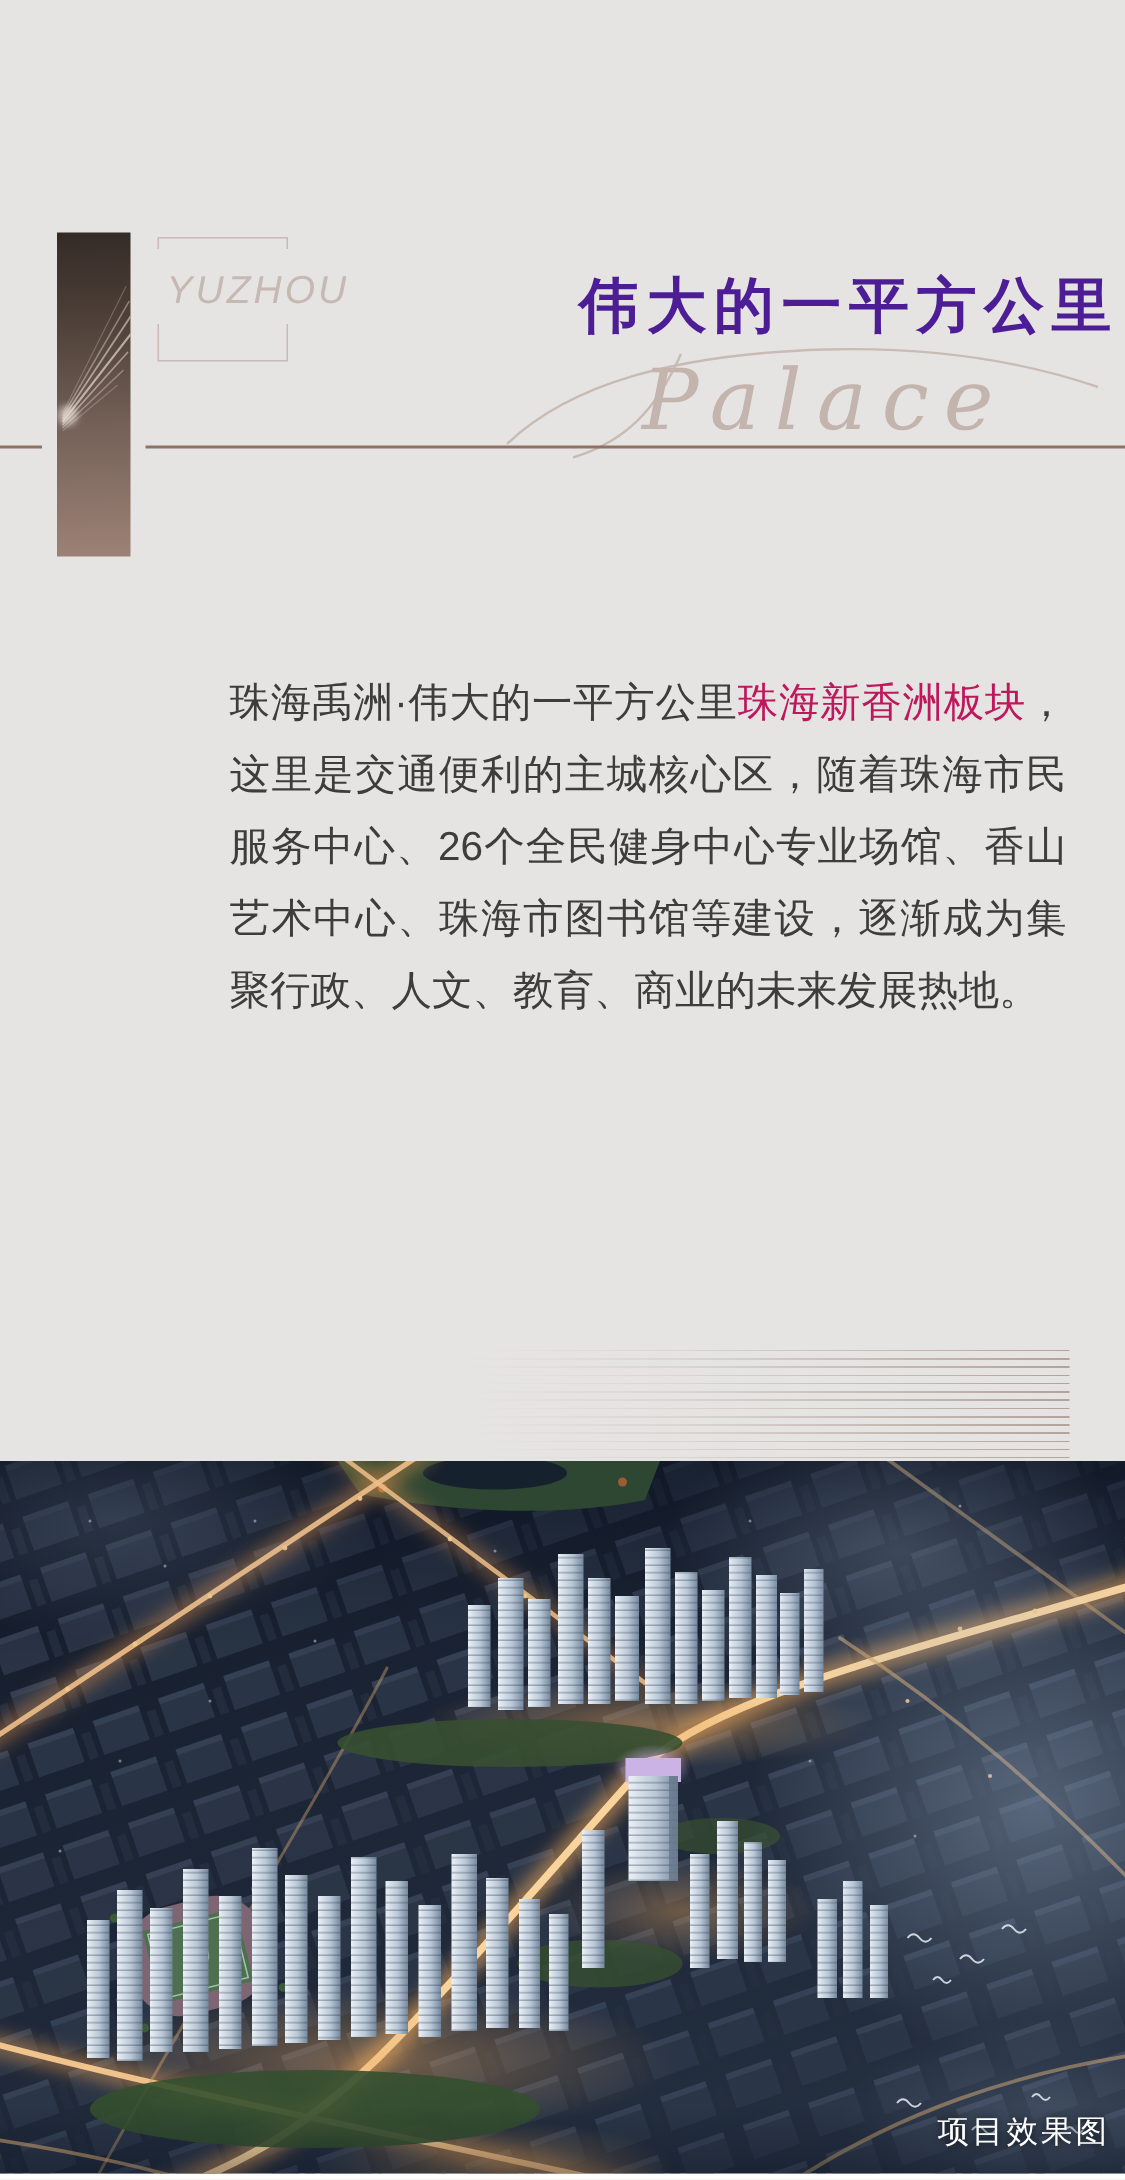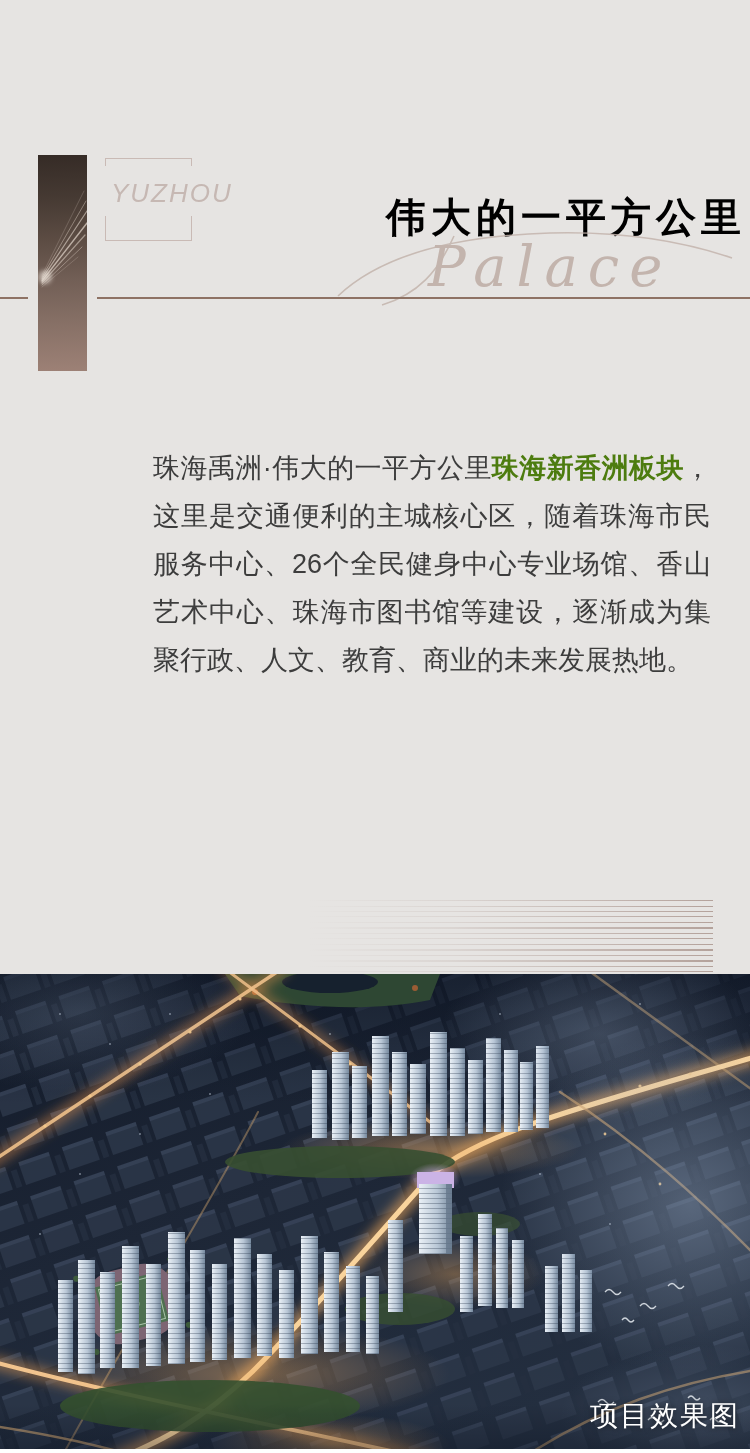--- a/index.html
+++ b/index.html
@@ -22,58 +22,58 @@
   .logo-band{
     position:absolute; left:100px; top:166px; width:101px; height:50px;
     background:#e6e4e2;
   }
   .logo-text{
     position:absolute; left:111px; top:179px;
     font-size:26px; font-style:italic; letter-spacing:2px;
     color:#c6b8b3; line-height:28px; white-space:nowrap;
   }
   .main-title{
-    position:absolute; right:4px; top:194px;
+    position:absolute; right:4px; top:181px;
     font-size:40px; font-weight:bold; letter-spacing:5px;
-    color:#000000; line-height:46px; margin:0; white-space:nowrap;
+    color:#4c1d95; line-height:46px; margin:0; white-space:nowrap;
   }
   .palace-svg{position:absolute; left:330px; top:222px;}
   .rule{position:absolute; top:297px; height:2px; background:#8e7264;}
   .rule-left{left:0; width:28px;}
   .rule-right{left:97px; width:653px;}
 
   
   .article{
     position:absolute; left:153px; top:444px; width:558px;
     font-size:27px; line-height:48px; color:#3d3d3d;
     text-align:justify; font-weight:300;
   }
   .article p{margin:0;}
   .article p + p{margin-top:48px;}
-  .article b{font-weight:700; color:#4d7c0f;}
+  .article b{font-weight:400; color:#be185d;}
 
   
   .stripes{
     position:absolute; left:308px; top:900px; width:405px; height:72px;
     background:repeating-linear-gradient(180deg,
       #b4a29b 0px,#b4a29b 1px, transparent 1px, transparent 5.5px);
   }
   .stripes-fade{
     position:absolute; left:0; top:0; width:100%; height:100%;
     background:linear-gradient(90deg,#e6e4e2 0%,rgba(230,228,226,.78) 35%,rgba(230,228,226,0) 100%);
   }
 
   
   .render{
     position:absolute; left:0; top:974px; width:750px; height:479px;
     background:#1a2231;
   }
   .render-caption{
     position:absolute; right:10px; bottom:18px;
-    color:#ffffff; font-size:28px; letter-spacing:2px;
+    color:#ffffff; font-size:21px; letter-spacing:2px;
     text-shadow:0 0 6px rgba(0,0,0,.65); white-space:nowrap;
   }
 </style>
 </head>
 <body>
 
 <div class="page">
 
   <div class="brand-bar">
     <svg width="49" height="216" viewBox="0 0 49 216">

